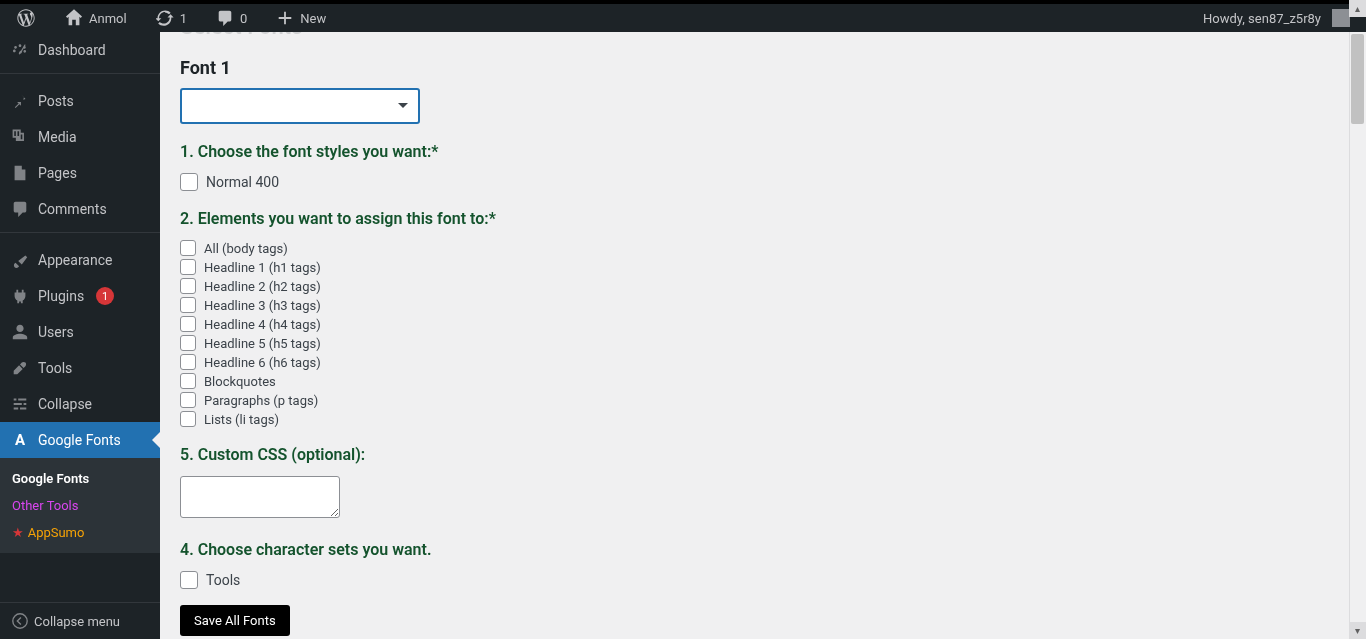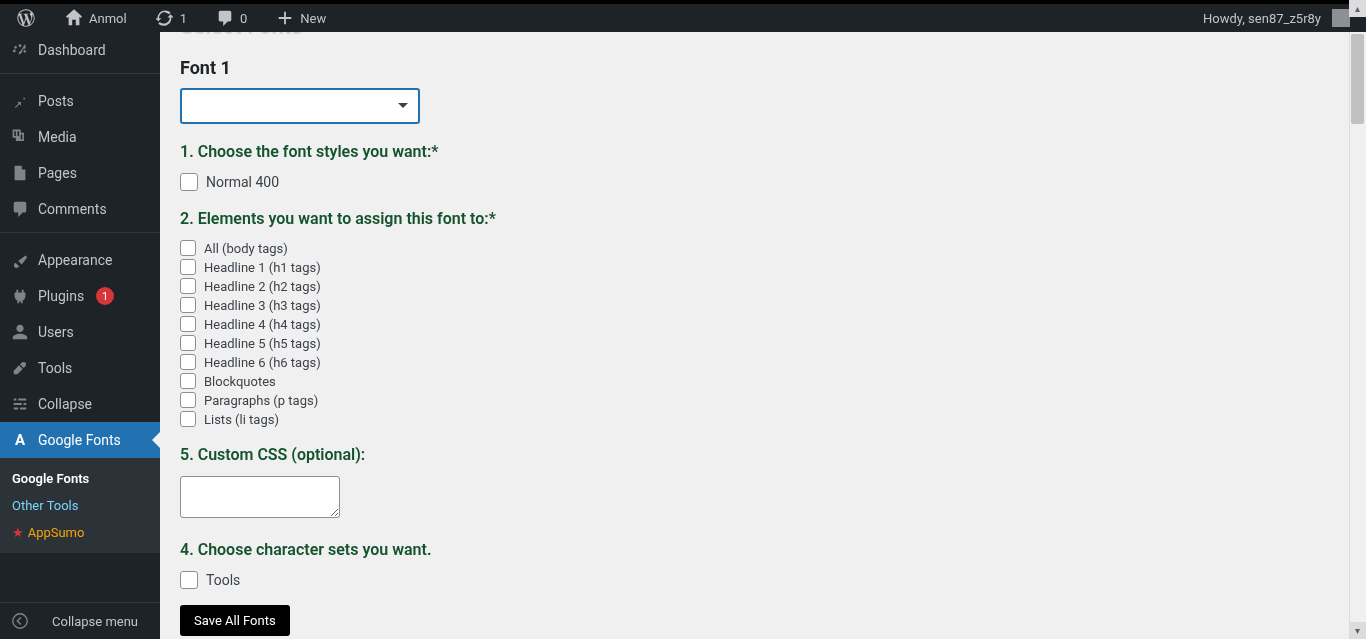--- a/index.html
+++ b/index.html
@@ -13,25 +13,25 @@
 .body{display:flex;flex:1;overflow:hidden}
 .sidebar{width:160px;background:#1d2327;color:#c3c4c7;font-size:14px;display:flex;flex-direction:column}
 .menu-item{display:flex;align-items:center;padding:8px 10px;gap:8px;cursor:pointer;position:relative}
 .menu-item.active{background:#2271b1;color:#fff}
 .menu-item.active::after{content:"";position:absolute;right:0;top:50%;transform:translateY(-50%);border:8px solid transparent;border-right-color:#f0f0f1}
 .menu-ico{width:20px;height:20px;display:flex;align-items:center;justify-content:center;opacity:.6}
 .menu-item.active .menu-ico{opacity:1}
 .menu-sep{height:5px;border-top:1px solid #32373c;margin:5px 0}
 .badge{background:#d63638;color:#fff;border-radius:9px;min-width:18px;height:18px;font-size:11px;display:inline-flex;align-items:center;justify-content:center;padding:0 5px;margin-left:4px}
 .submenu{background:#2c3338;padding:7px 0}
-.submenu-item{padding:6px 12px;font-size:13px;color:#7dd3fc;cursor:pointer}
+.submenu-item{padding:6px 12px;font-size:13px;color:#d946ef;cursor:pointer}
 .submenu-item.current{color:#fff;font-weight:600}
 .submenu-item.sumo{color:#f6a306;font-weight:400}
 .star{color:#d63638;margin-right:4px}
-.collapse{margin-top:auto;display:flex;align-items:center;padding:8px 10px;gap:22px;font-size:13px;cursor:pointer;border-top:1px solid #32373c}
+.collapse{margin-top:auto;display:flex;align-items:center;padding:8px 10px;gap:4px;font-size:13px;cursor:pointer;border-top:1px solid #32373c}
 .content{flex:1;background:#f0f0f1;overflow-y:auto;padding:0 20px 20px}
 .content-inner{padding-top:0}
 h2.section{font-size:18px;font-weight:700;color:#1d2327;margin:18px 0 10px}
 h3.sub{font-size:16px;font-weight:600;color:#14532d;margin:18px 0 12px}
 .sel{width:240px;height:36px;border:2px solid #2271b1;border-radius:3px;background:#fff;padding:0 28px 0 10px;font-size:14px;appearance:none;position:relative}
 .sel-wrap{position:relative;display:inline-block}
 .sel-wrap::after{content:"";position:absolute;right:12px;top:50%;transform:translateY(-30%);border:5px solid transparent;border-top-color:#3c434a;pointer-events:none}
 .cb-row{display:flex;align-items:center;gap:8px;margin:3px 0;font-size:13px;color:#3c434a}
 .cb{width:16px;height:16px;border:1px solid #8c8f94;border-radius:3px;background:#fff;appearance:none;cursor:pointer}
 .cb-row.lg .cb{width:18px;height:18px}

